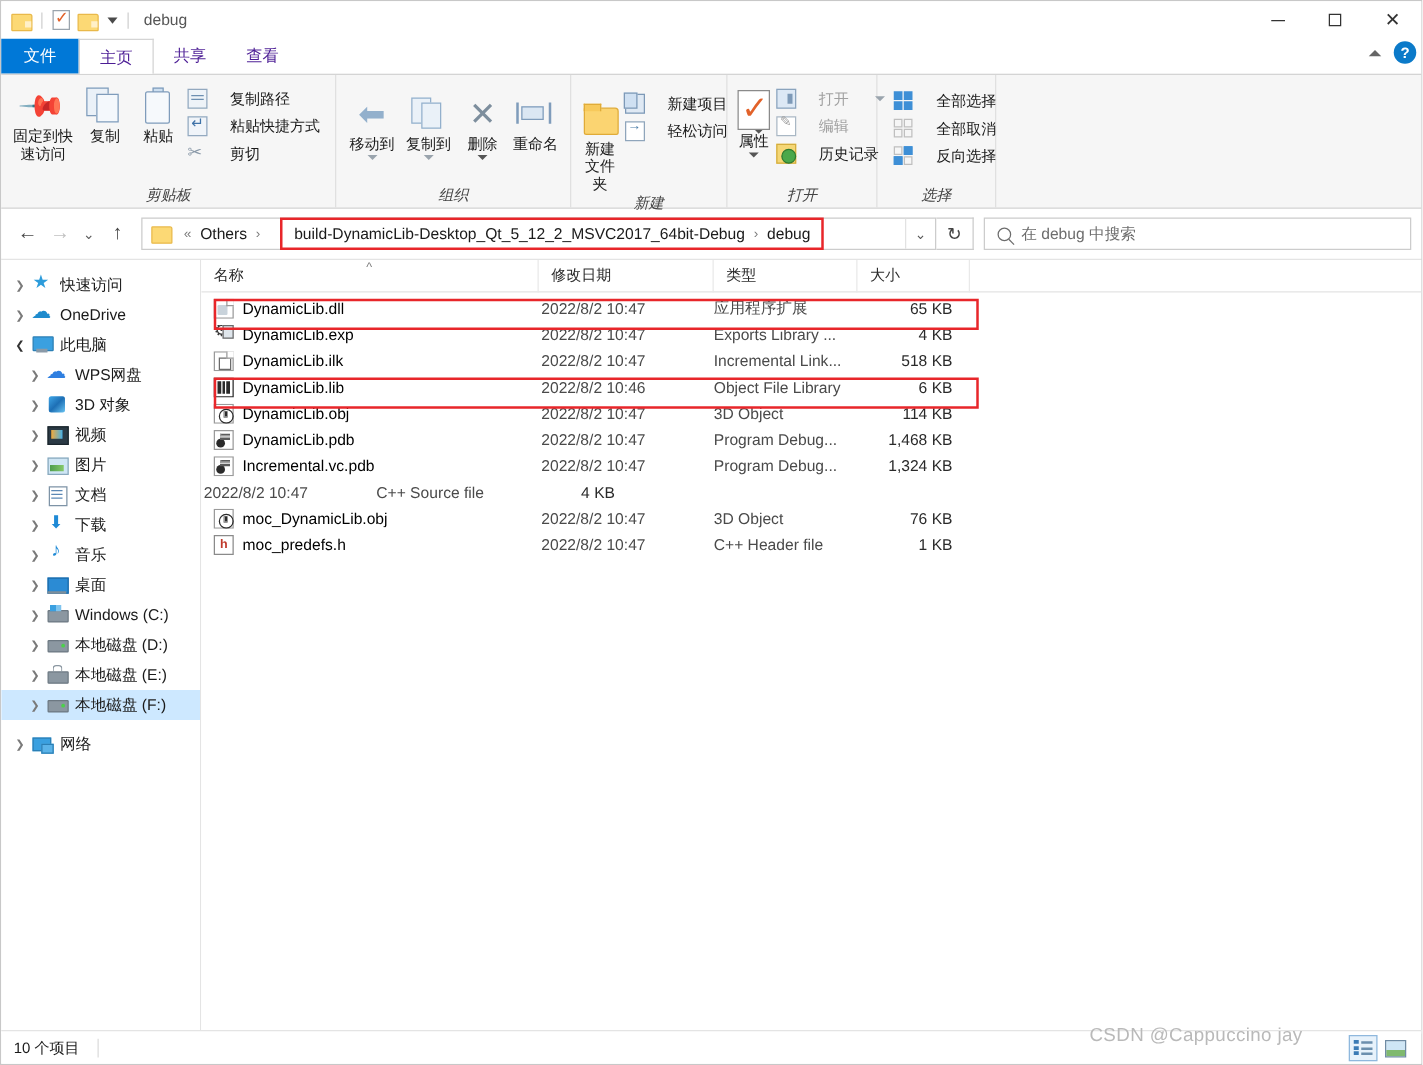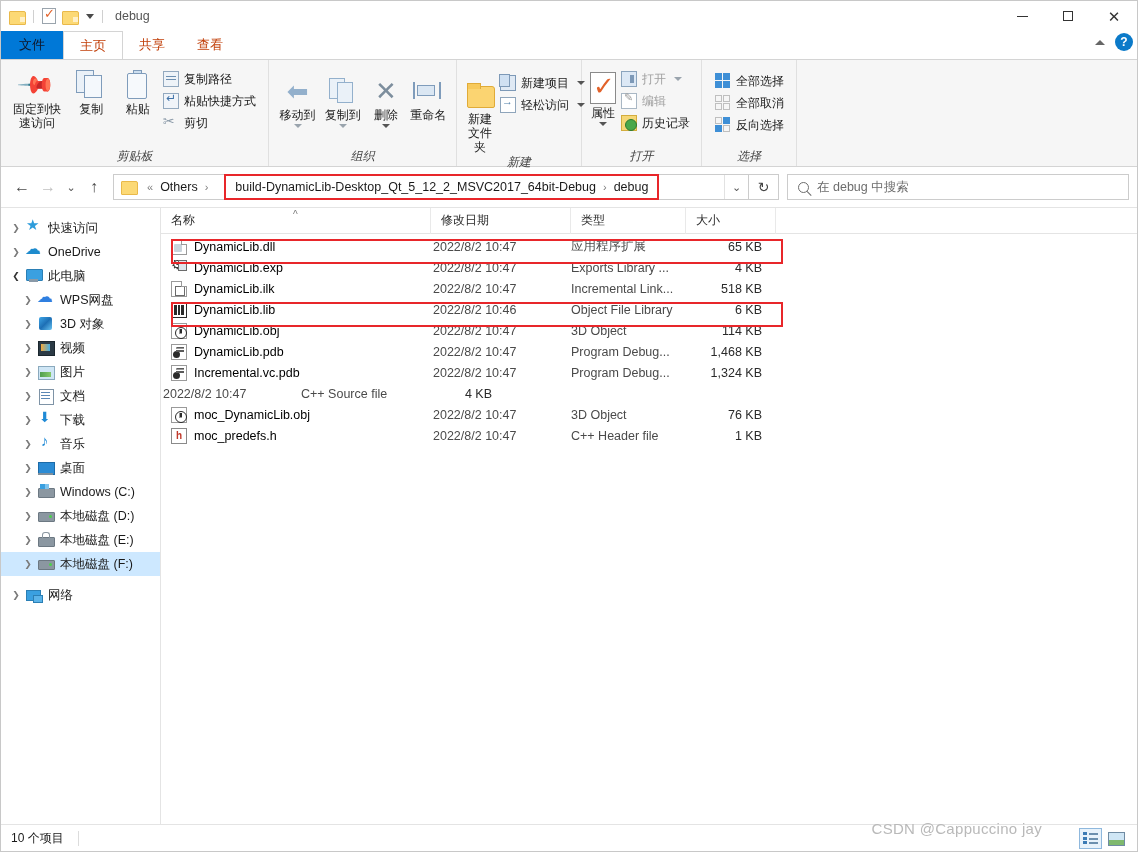--- a/index.html
+++ b/index.html
@@ -70,25 +70,25 @@
   .wc .sq { display:block; width: 10px; height: 10px; border: 1px solid #333; }
   .wc .xx { font-size: 15px; line-height: 1; font-weight: 300; }
 
   
   .tabstrip {
     height: 28px; display: flex; align-items: flex-end;
     background: #fff; position: relative;
   }
   .tab {
     height: 28px; padding: 0 16px; display: flex;
-    align-items: center; font-size: 13px; color: #c2410c;
+    align-items: center; font-size: 13px; color: #4c1d95;
     cursor: default;
   }
   .tab.file {
-    background: #0078d7; color: #0f172a; padding: 0 18px; height: 28px;
+    background: #0078d7; color: #ffffff; padding: 0 18px; height: 28px;
   }
   .tab.active {
     background: #fff; border-left: 1px solid #d4d4d4;
     border-right: 1px solid #d4d4d4; border-top: 1px solid #d4d4d4;
     position: relative; z-index: 3;
   }
   .tabstrip-right {
     position: absolute; right: 4px; top: 2px;
     display: flex; align-items: center; gap: 10px;
   }
@@ -127,21 +127,21 @@
   .bigbtn .lbl { font-size: 12px; text-align: center; line-height: 14px; color: #1a1a1a; }
   .bigbtn .lbl.two { line-height: 14px; }
   .dropcaret {
     width: 0; height: 0; border-left: 4px solid transparent;
     border-right: 4px solid transparent; border-top: 4px solid #555;
     margin-top: 2px;
   }
   .dropcaret.grey { border-top-color: #9aa4ad; }
   .smallcol { display: flex; flex-direction: column; padding-top: 4px; }
   .smallbtn {
-    display: flex; align-items: center; gap: 5px;
+    display: flex; align-items: center; gap: 18px;
     padding: 2px 6px 2px 3px; font-size: 12px; color: #1a1a1a;
     min-height: 22px; cursor: default; white-space: nowrap;
   }
   .smallbtn.disabled { color: #a0a0a0; }
   .mini { width: 16px; height: 16px; flex: 0 0 16px; position: relative; }
   .mini.copypath { background:#eef3f8; border:1px solid #93a9bf; }
   .mini.copypath::after{content:"";position:absolute;left:2px;top:4px;width:10px;height:1px;
     background:#6d8fb1; box-shadow:0 3px 0 #6d8fb1;}
   .mini.shortcut { background:#f0f4f9; border:1px solid #93a9bf; }
   .mini.shortcut::after{content:"↵";position:absolute;left:2px;top:-3px;font-size:12px;color:#3f72a8;}

